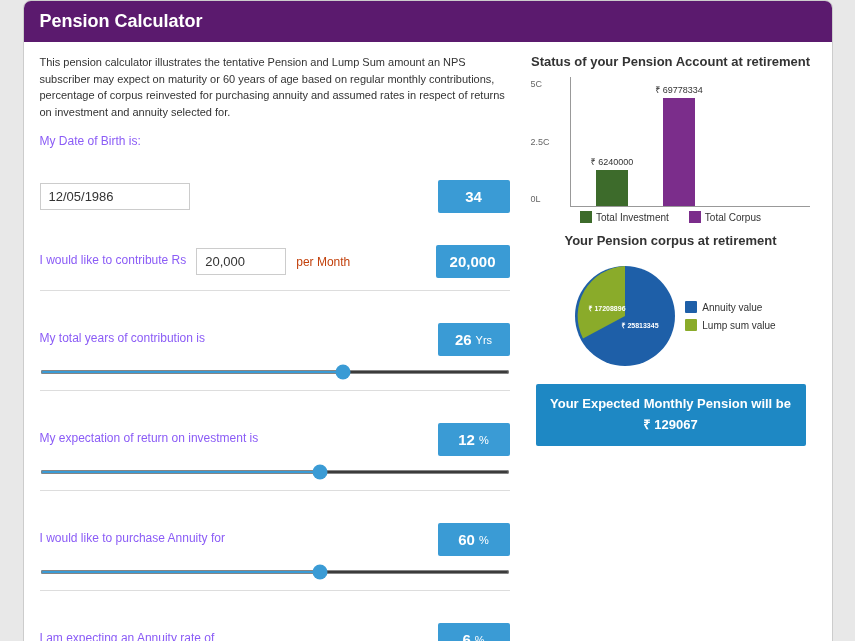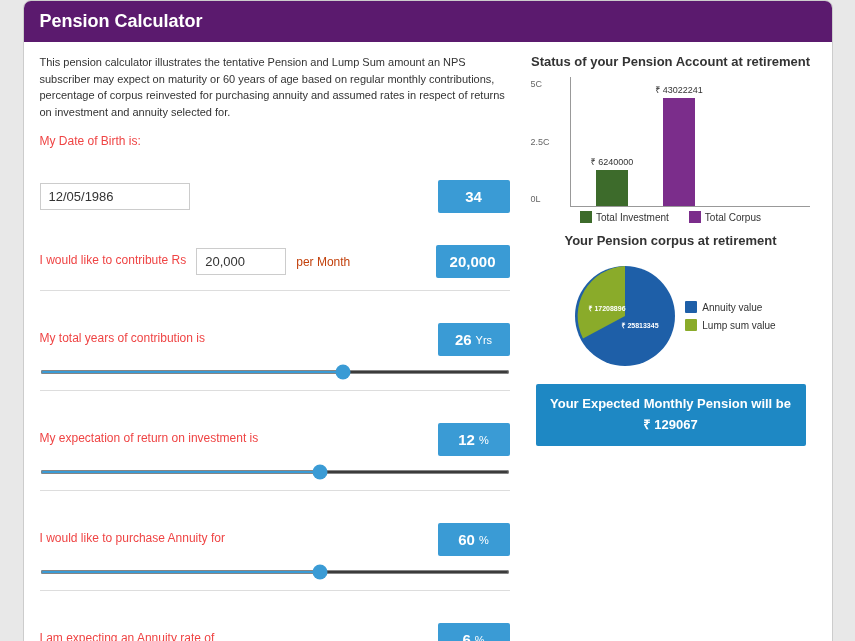--- a/index.html
+++ b/index.html
@@ -44,21 +44,21 @@
       font-size: 11px;
       color: #333;
       line-height: 1.5;
       margin-bottom: 14px;
     }
     .field-group {
       margin-bottom: 12px;
     }
     .field-label {
       font-size: 12px;
-      color: #ef4444;
+      color: #8b5cf6;
       margin-bottom: 4px;
     }
     .field-row {
       display: flex;
       align-items: center;
       gap: 4px;
       margin-top: 32px;
     }
     .field-row input[type="text"] {
       border: 1px solid #ccc;
@@ -315,21 +315,21 @@
           <span>2.5C</span>
           <span>0L</span>
         </div>
 
         <div style="display:flex; align-items:flex-end; height:100%; padding: 0 20px; gap:22px;">
           <div class="bar-wrap">
             <span class="bar-value-label">₹ 6240000</span>
             <div class="bar bar-green" style="height:36px;"></div>
           </div>
           <div class="bar-wrap">
-            <span class="bar-value-label">₹ 43022241</span>
+            <span class="bar-value-label">₹ 69778334</span>
             <div class="bar bar-purple" style="height:108px;"></div>
           </div>
         </div>
       </div>
       <div class="bar-legend">
         <div class="legend-item">
           <div class="legend-dot" style="background:#3d6b2b;"></div>
           <span>Total Investment</span>
         </div>
         <div class="legend-item">

